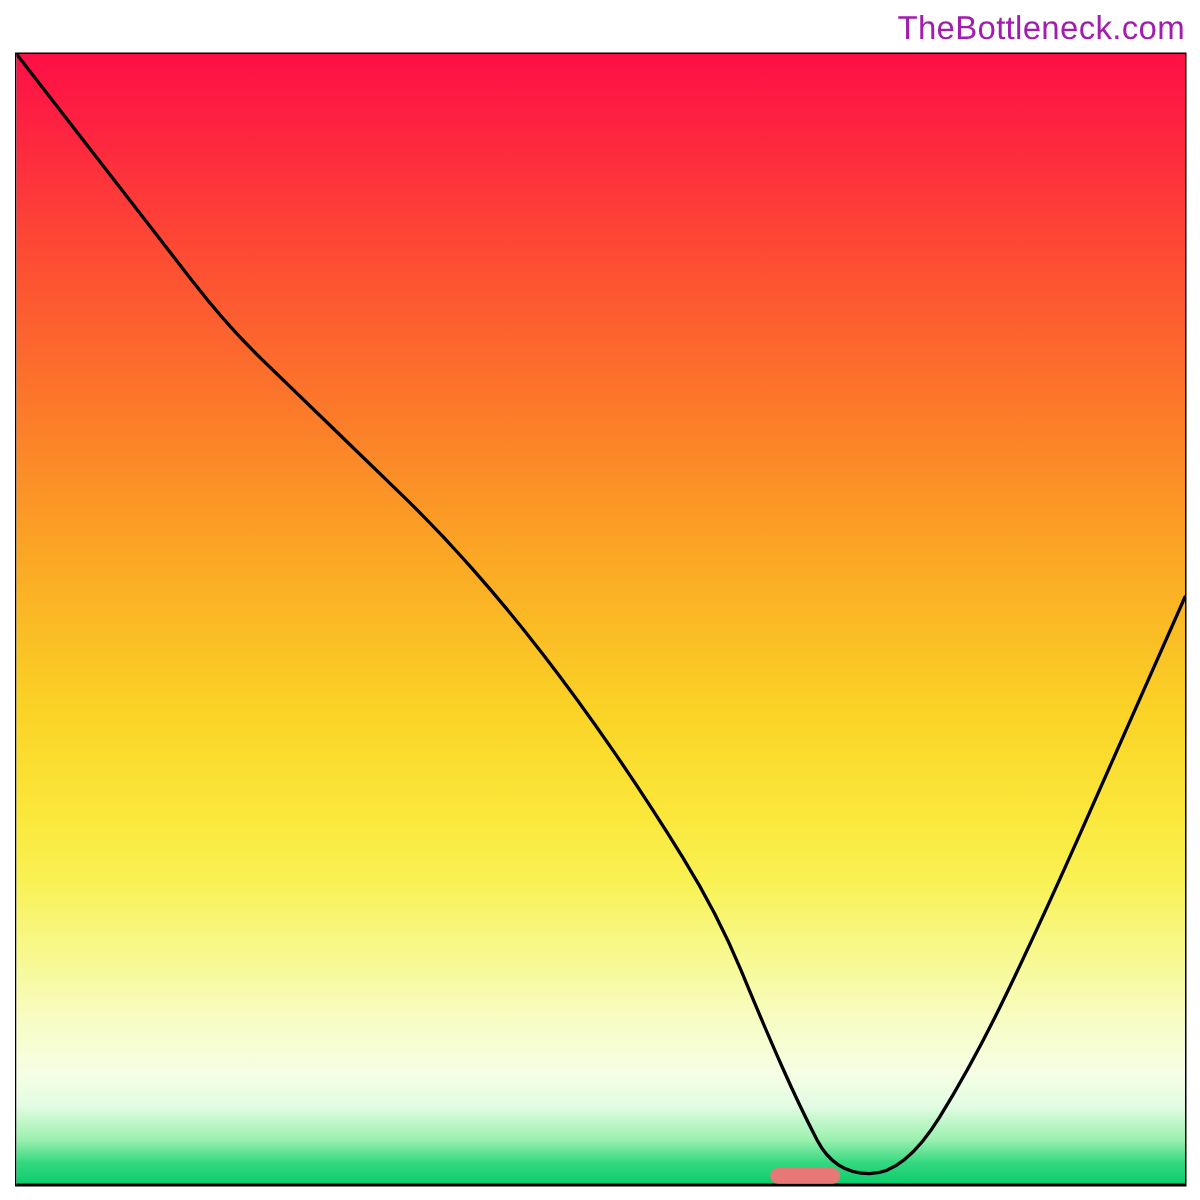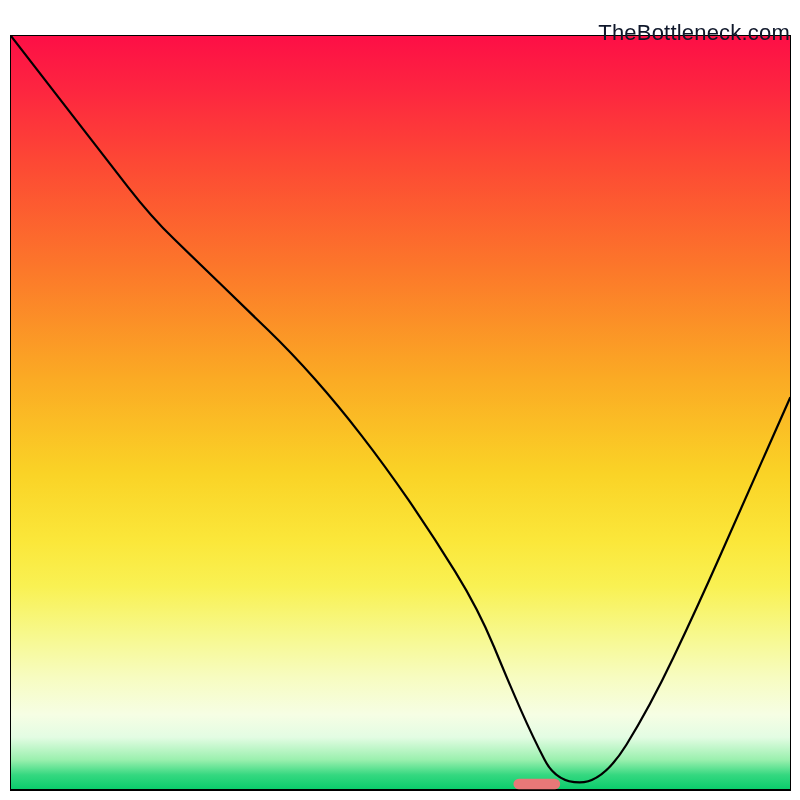--- a/index.html
+++ b/index.html
@@ -11,23 +11,23 @@
     background: #fff;
     font-family: Arial, Helvetica, sans-serif;
   }
   .stage {
     position: relative;
     width: 800px;
     height: 800px;
   }
   .watermark {
     position: absolute;
-    top: 20px;
+    top: 6px;
     right: 10px;
-    color: #0f172a;
+    color: #a21caf;
     font-size: 22px;
     font-weight: 400;
     letter-spacing: 0.2px;
     z-index: 10;
   }
   .plot-area {
     position: absolute;
     left: 10px;
     top: 35px;
     width: 779px;

